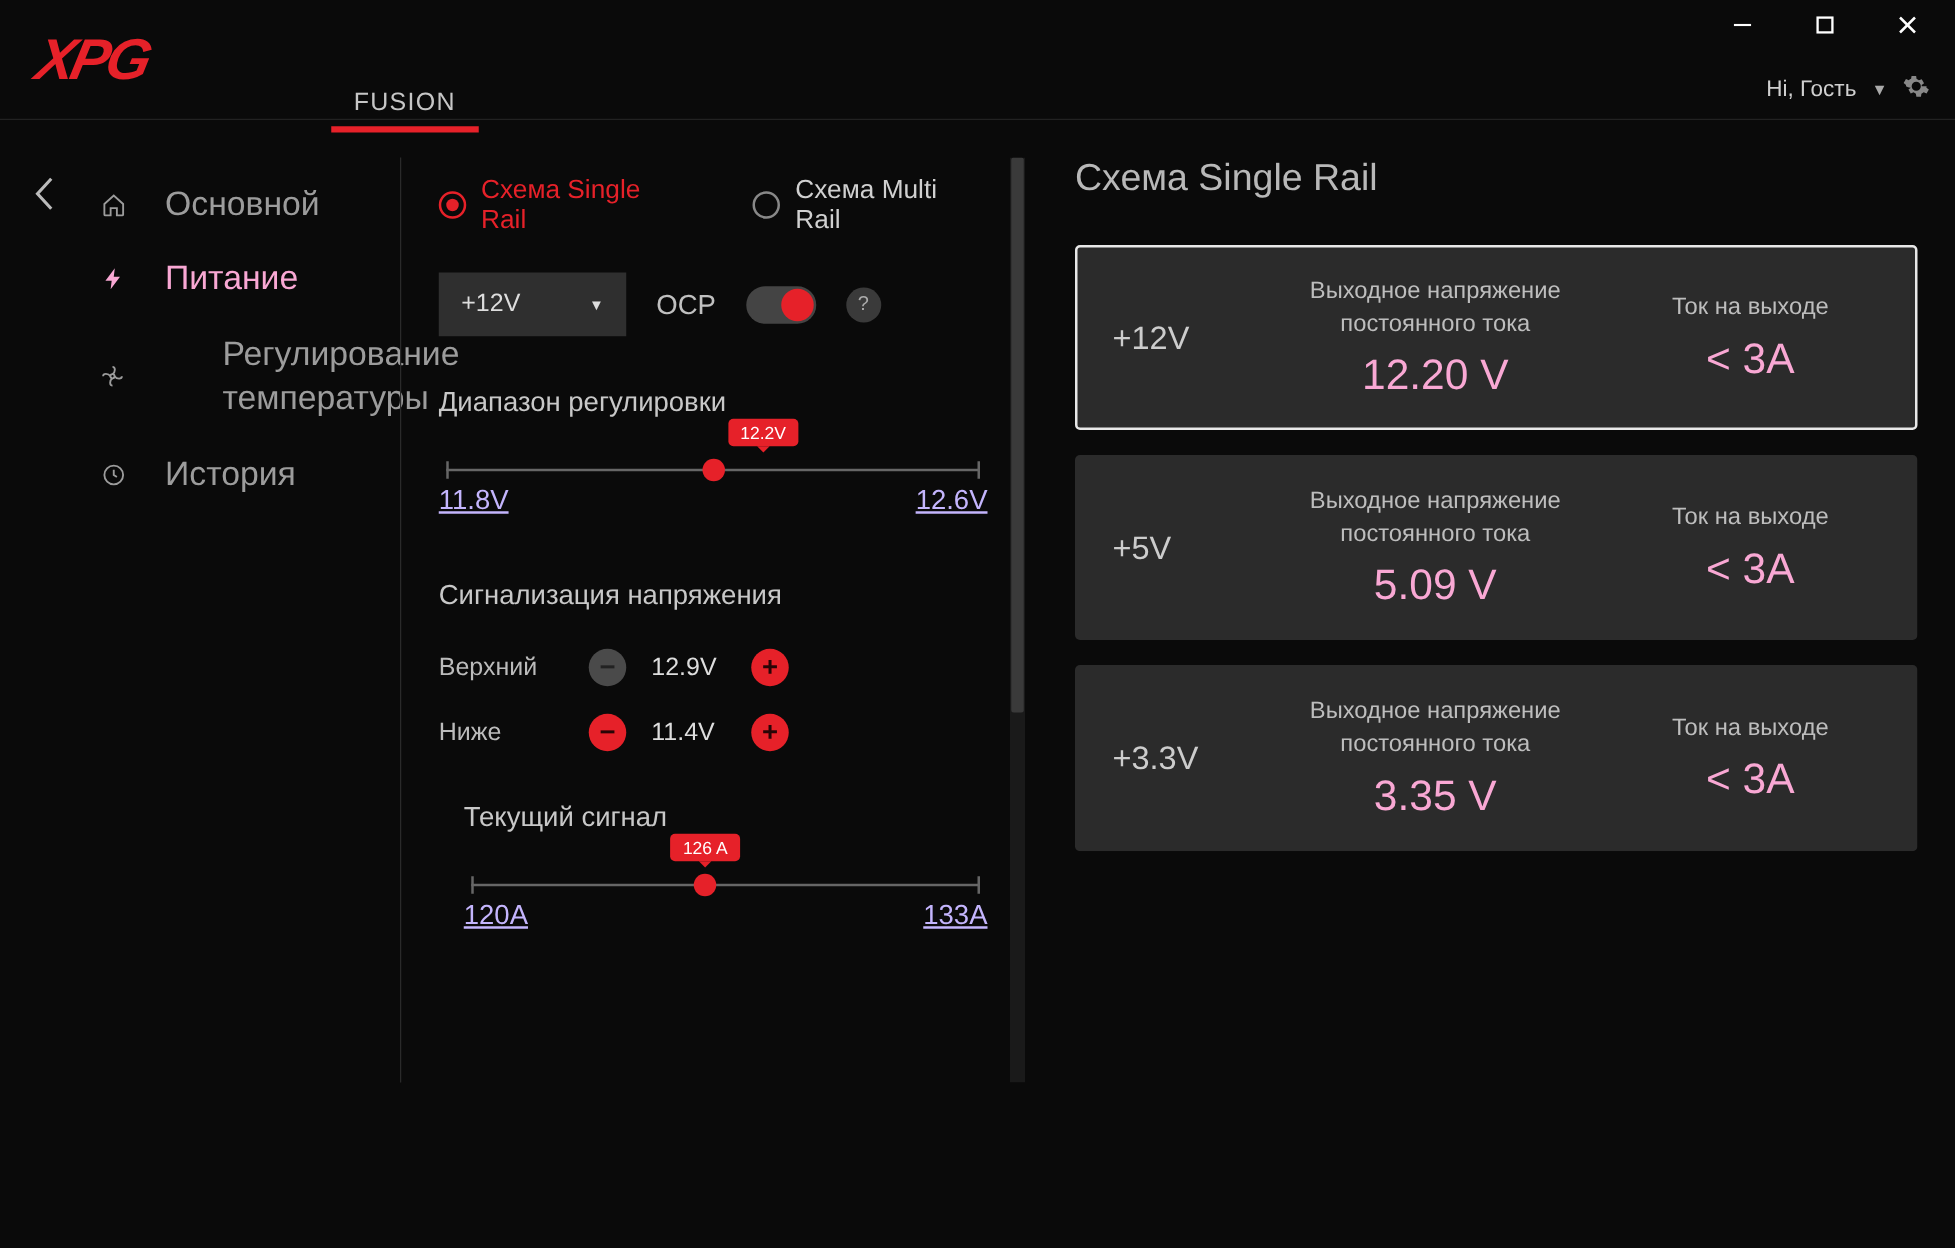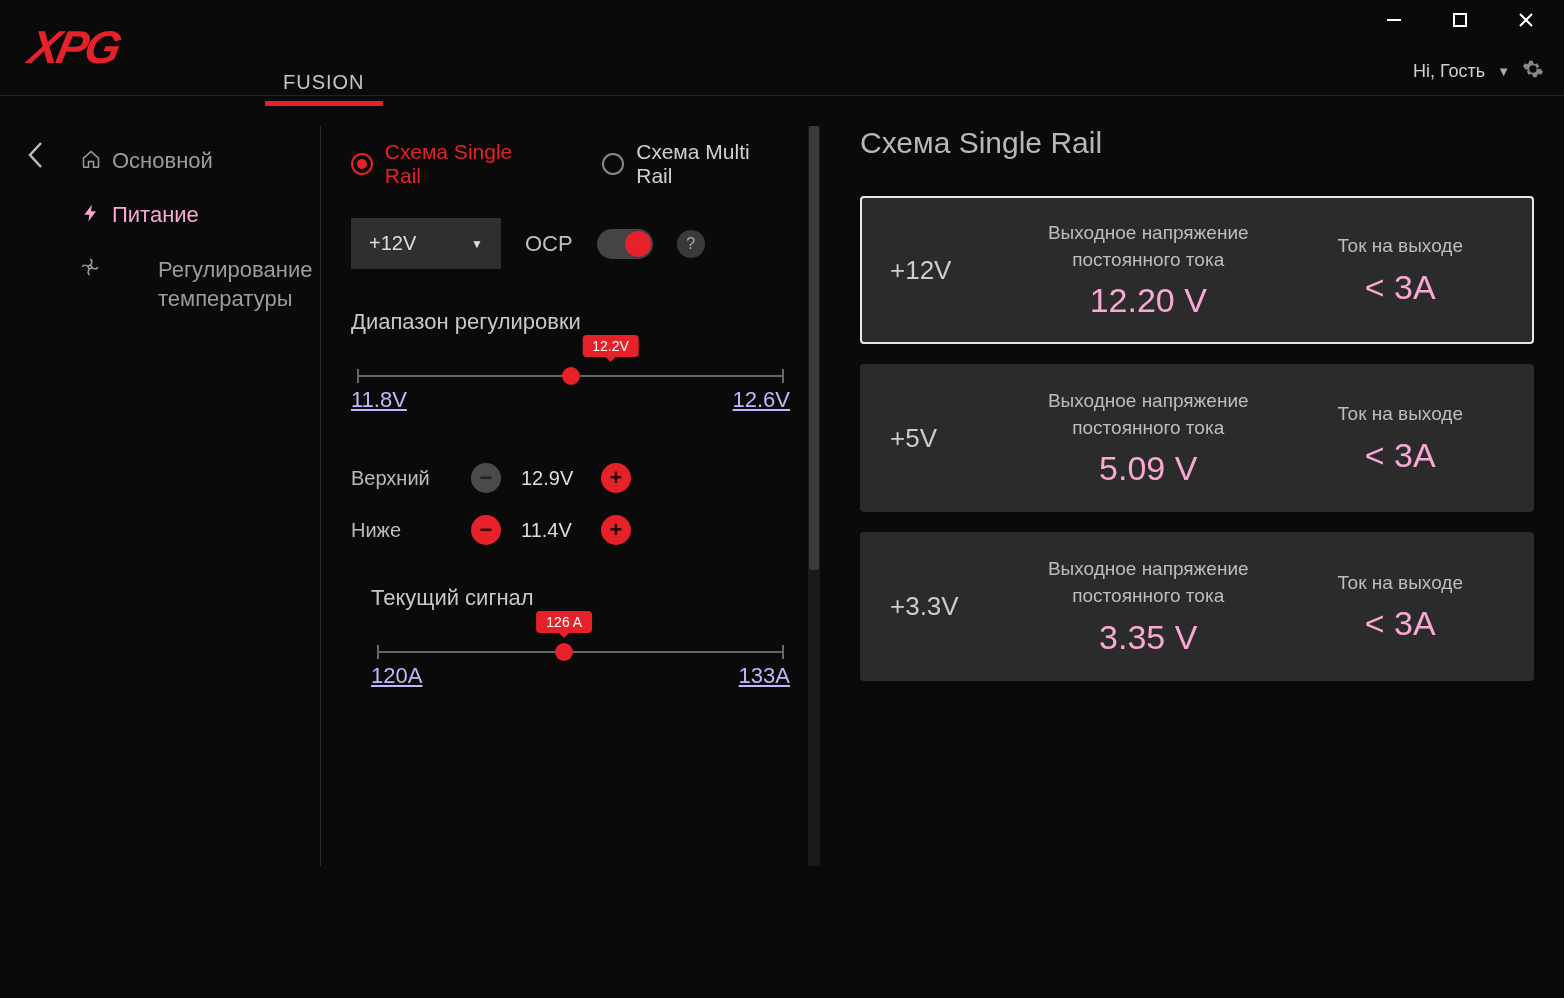--- a/index.html
+++ b/index.html
@@ -94,23 +94,24 @@
 }
 .back-chevron {
   color: #bbb; font-size: 30px; cursor: pointer;
 }
 .sidebar {
   width: 250px;
   padding-top: 8px;
 }
 .side-item {
   display: flex;
-  gap: 10px;
+  align-items: center;
+  gap: 30px;
   padding: 14px 10px;
-  font-size: 22px;
+  font-size: 27px;
   color: #9c9c9c;
   cursor: pointer;
 }
 .side-item.active { color: #f9a8d4; font-weight: 400; }
 .side-icon { width: 22px; height: 22px; display: inline-flex; align-items:center; justify-content:center; }
 .side-icon svg { width: 20px; height: 20px; stroke: currentColor; fill: none; stroke-width: 1.8; }
 
 .center-panel {
   width: 500px;
   border-left: 1px solid #2a2a2a;
@@ -344,20 +345,29 @@
     </div>
     <div class="side-item">
       <span class="side-icon">
         <svg viewBox="0 0 24 24">
             <circle cx="12" cy="12" r="2"></circle>
             <path d="M12 3c3 0 3 5 0 7M12 21c-3 0-3-5 0-7M3 12c0-3 5-3 7 0M21 12c0 3-5 3-7 0"></path>
           </svg>
       </span>
       <span style="line-height:1.3;margin-left:48px;">Регулирование температуры</span>
     </div>
+    <div class="side-item">
+      <span class="side-icon">
+        <svg viewBox="0 0 24 24">
+            <circle cx="12" cy="12" r="9"></circle>
+            <path d="M12 7v5l3 2"></path>
+          </svg>
+      </span>
+      <span>История</span>
+    </div>
   </div>
 
   <div class="center-panel">
     <div class="radio-row">
       <div class="radio-opt selected">
         <span class="radio-circle">
             <span class="radio-dot"></span>
           </span>
         <span>Схема Single Rail</span>
       </div>
@@ -387,20 +397,21 @@
         <div class="slider-tooltip" style="left:50%;margin-left:40px;">12.2V</div>
         <div class="slider-handle" style="left:50%;"></div>
       </div>
       <div class="slider-labels">
         <span>11.8V</span>
         <span>12.6V</span>
       </div>
     </div>
 
     <div style="margin-bottom:40px;">
+      <div class="section-title">Сигнализация напряжения</div>
       <div class="alarm-row">
         <span class="alarm-lbl">Верхний</span>
         <div class="round-btn btn-minus-grey">−</div>
         <span class="alarm-val">12.9V</span>
         <div class="round-btn btn-plus-red">+</div>
       </div>
       <div class="alarm-row">
         <span class="alarm-lbl">Ниже</span>
         <div class="round-btn btn-minus-red">−</div>
         <span class="alarm-val">11.4V</span>

